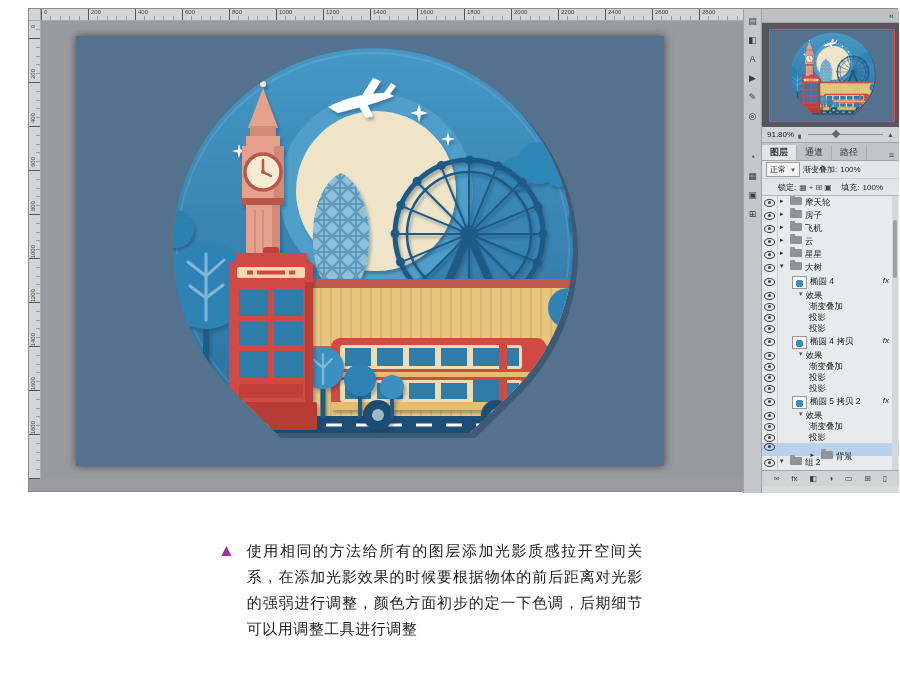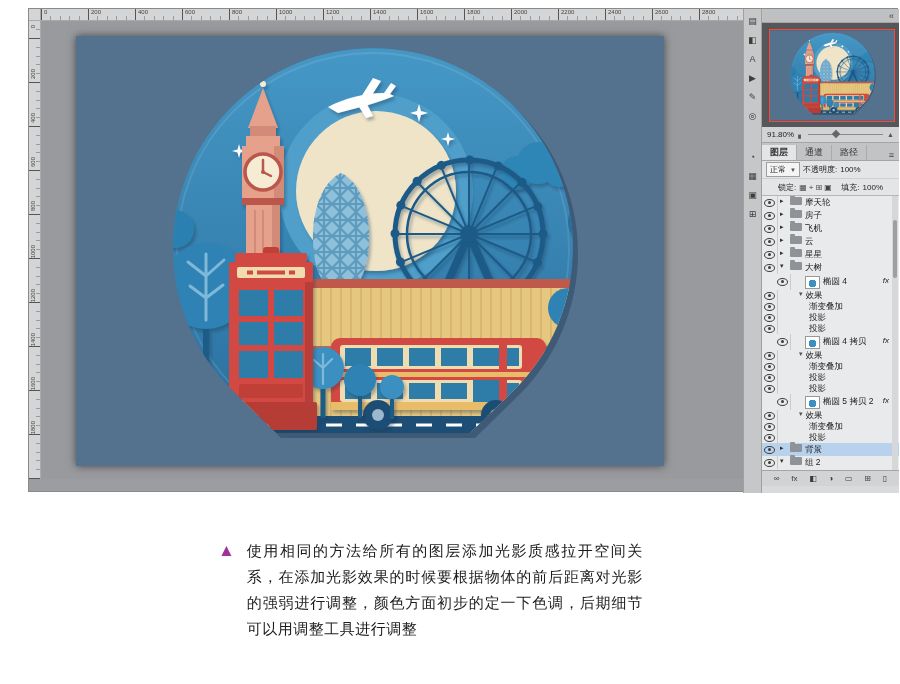--- a/index.html
+++ b/index.html
@@ -64,24 +64,24 @@
              font-size:8px;color:#222;padding:0 4px;box-sizing:border-box;gap:3px;border-bottom:1px solid #cfcfcf;}
   .dropdown{border:1px solid #9e9e9e;background:#f4f4f4;padding:1px 3px;font-size:8px;display:flex;align-items:center;gap:4px;}
   .dd-arrow{font-size:6px;color:#555;}
   .lock-row{position:absolute;left:0;top:170px;width:100%;height:17px;background:#e4e5e6;display:flex;align-items:center;
             font-size:8px;color:#222;padding:0 16px;box-sizing:border-box;gap:3px;border-bottom:1px solid #b5b5b5;}
   .lock-icon{font-size:8px;color:#444;}
 
   .layer-list{position:absolute;left:0;top:187px;width:100%;height:274px;background:#e9eaeb;overflow:hidden;}
   .lrow{display:flex;align-items:center;font-size:8.5px;color:#1d1d1d;}
   .t-group{height:13px;}
-  .t-layer{height:16px;margin-left:13px;}
+  .t-layer{height:16px;}
   .t-fx-head{height:11px;}
   .t-fx{height:11px;}
-  .sel{background:var(--ui-selection,#b8d2ee);}
+  .sel{background:var(--ui-selection,#b8d2ee);flex-direction:column;}
   .eyecell{width:15px;align-self:stretch;display:flex;align-items:center;justify-content:center;border-right:1px solid #cccccc;flex:none;}
   .eye{display:inline-block;width:9px;height:6px;border:1px solid #3d3d3d;border-radius:50%;position:relative;}
   .eye::after{content:"";position:absolute;left:2.5px;top:1px;width:3px;height:3px;background:#3d3d3d;border-radius:50%;}
   .rbody{display:flex;align-items:flex-start;flex:1;padding-left:2px;gap:3px;min-width:0;}
   .exp{font-size:7px;color:#333;width:7px;flex:none;}
   .folder{display:inline-block;width:12px;height:8px;background:#8f9296;border-radius:1px;position:relative;flex:none;}
   .folder::before{content:"";position:absolute;top:-2px;left:0;width:5px;height:2px;background:#8f9296;border-radius:1px 1px 0 0;}
   .lab{white-space:nowrap;overflow:hidden;}
   .fxb{margin-left:auto;font-size:8px;font-style:italic;color:#222;flex:none;}
   .fxa{font-size:6px;color:#333;padding:0 3px 0 1px;flex:none;}
@@ -374,21 +374,21 @@
       <span class="ptab">通道</span>
       <span class="ptab">路径</span>
       <span class="tabs-menu">≡</span>
     </div>
 
     <div class="blend-row">
       <span class="dropdown">
         <span>正常</span>
         <span class="dd-arrow">▼</span>
       </span>
-      <span>不透明度:</span>
+      <span>渐变叠加:</span>
       <span>100%</span>
     </div>
 
     <div class="lock-row">
       <span>锁定:</span>
       <span id="lock-icons" style="display:flex;gap:2px;">
           <span class="lock-icon">▦</span>
           <span class="lock-icon">+</span>
           <span class="lock-icon">⊞</span>
           <span class="lock-icon">▣</span>

